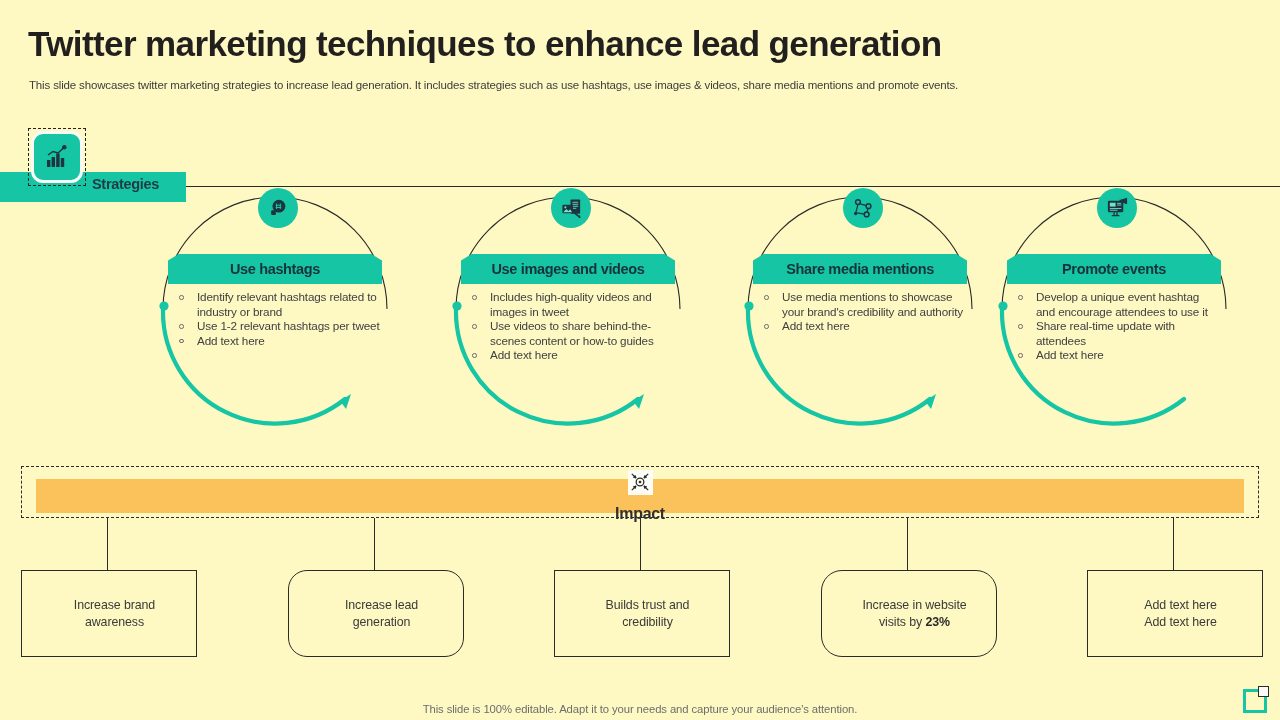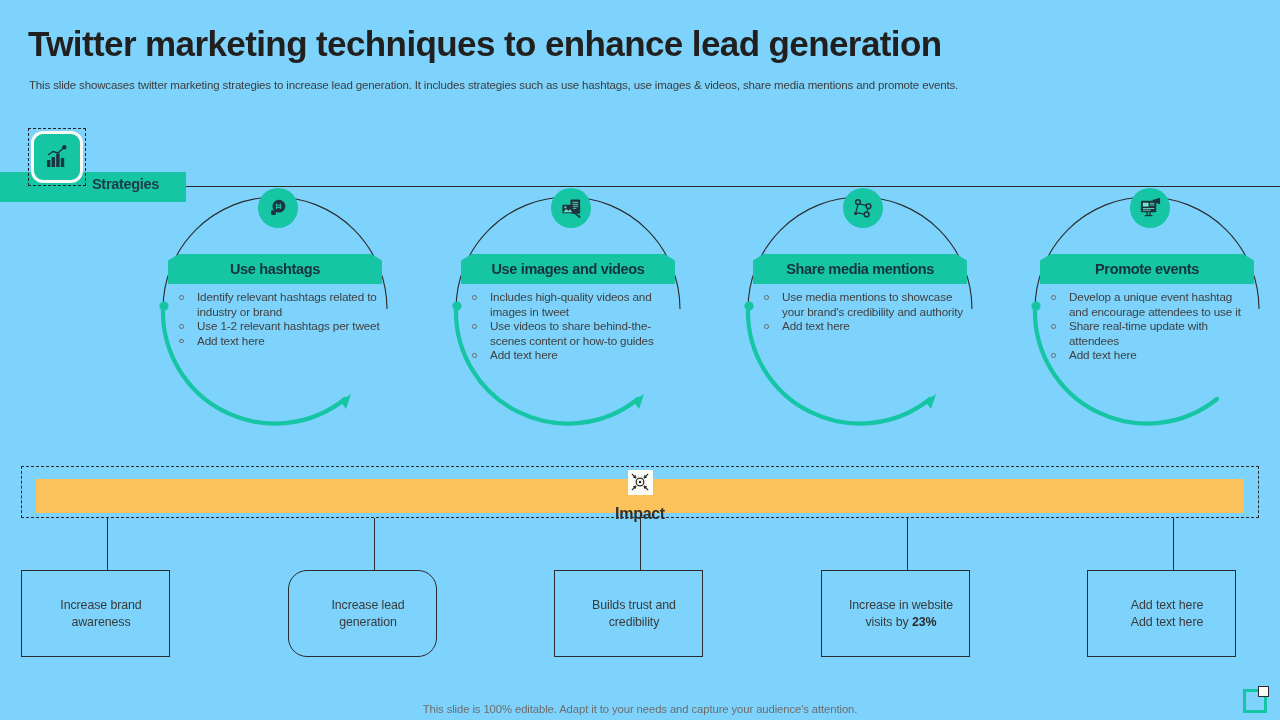--- a/index.html
+++ b/index.html
@@ -8,21 +8,21 @@
     padding: 0;
     background: #ffffff;
   }
   body {
     font-family: "Liberation Sans", sans-serif;
   }
   .slide {
     position: relative;
     width: 1280px;
     height: 720px;
-    background: #7dd3fc;
+    background: #fef9c3;
     overflow: hidden;
   }
 
   
   .title {
     position: absolute;
     left: 28px;
     top: 22px;
     width: 1220px;
     font-size: 35px;
@@ -215,21 +215,21 @@
   .connector {
     position: absolute;
     width: 1.4px;
     background: #2b2b2b;
     top: 518px;
     height: 53px;
   }
   .obox {
     position: absolute;
     top: 570px;
-    width: 149px;
+    width: 176px;
     height: 87px;
     border: 1.4px solid #2b2b2b;
     box-sizing: border-box;
     display: flex;
     align-items: center;
     justify-content: center;
     text-align: center;
     padding-left: 11px;
   }
   .obox-text {
@@ -364,21 +364,21 @@
           </svg>
         </div>
         <div class="banner">
           <span class="banner-text">Share media mentions</span>
         </div>
         <div class="bullets">
           <div class="bullet">Use media mentions to showcase your brand's credibility and authority</div>
           <div class="bullet">Add text here</div>
         </div>
       </div>
-      <div class="group" style="left: 1027px;">
+      <div class="group" style="left: 994px;">
         <svg class="ring" viewBox="0 0 240 250" preserveAspectRatio="none">
           <path d="M8,123 A112,112 0 0 1 232,123" fill="none" stroke="#2b2b2b" stroke-width="1.1"></path>
           <path d="M8,123 A112,112 0 0 0 190,213" fill="none" stroke="#16c5a3" stroke-width="4.2" stroke-linecap="round"></path>
           <circle cx="9" cy="120" r="4.6" fill="#16c5a3"></circle>
         </svg>
         <div class="group-icon">
           <svg width="23" height="23" viewBox="0 0 24 24">
             <rect x="2" y="4" width="16" height="12" rx="1.2" fill="#1c3540"></rect>
             <rect x="4" y="6" width="6" height="4" fill="#6ee4cb"></rect>
             <path d="M11.5,6.6 H16 M11.5,8.4 H16 M4,12 H16 M4,13.8 H12" stroke="#6ee4cb" stroke-width="0.9"></path>
@@ -423,21 +423,21 @@
       </div>
       <div class="connector" style="left: 374px;"></div>
       <div class="obox" style="left: 288px; border-radius: 19px;">
         <div class="obox-text"><span>Increase lead</span><br><span>generation</span></div>
       </div>
       <div class="connector" style="left: 640px;"></div>
       <div class="obox" style="left: 554px;">
         <div class="obox-text"><span>Builds trust and</span><br><span>credibility</span></div>
       </div>
       <div class="connector" style="left: 907px;"></div>
-      <div class="obox" style="left: 821px;">
+      <div class="obox" style="left: 821px; border-radius: 21px;">
         <div class="obox-text"><span>Increase in website</span><br><span>visits by </span><b>23%</b></div>
       </div>
       <div class="connector" style="left: 1173px;"></div>
       <div class="obox" style="left: 1087px;">
         <div class="obox-text"><span>Add text here</span><br><span>Add text here</span></div>
       </div>
     </div>
 
   <div class="footer">This slide is 100% editable. Adapt it to your needs and capture your audience's attention.</div>
   <div class="logo"></div>

